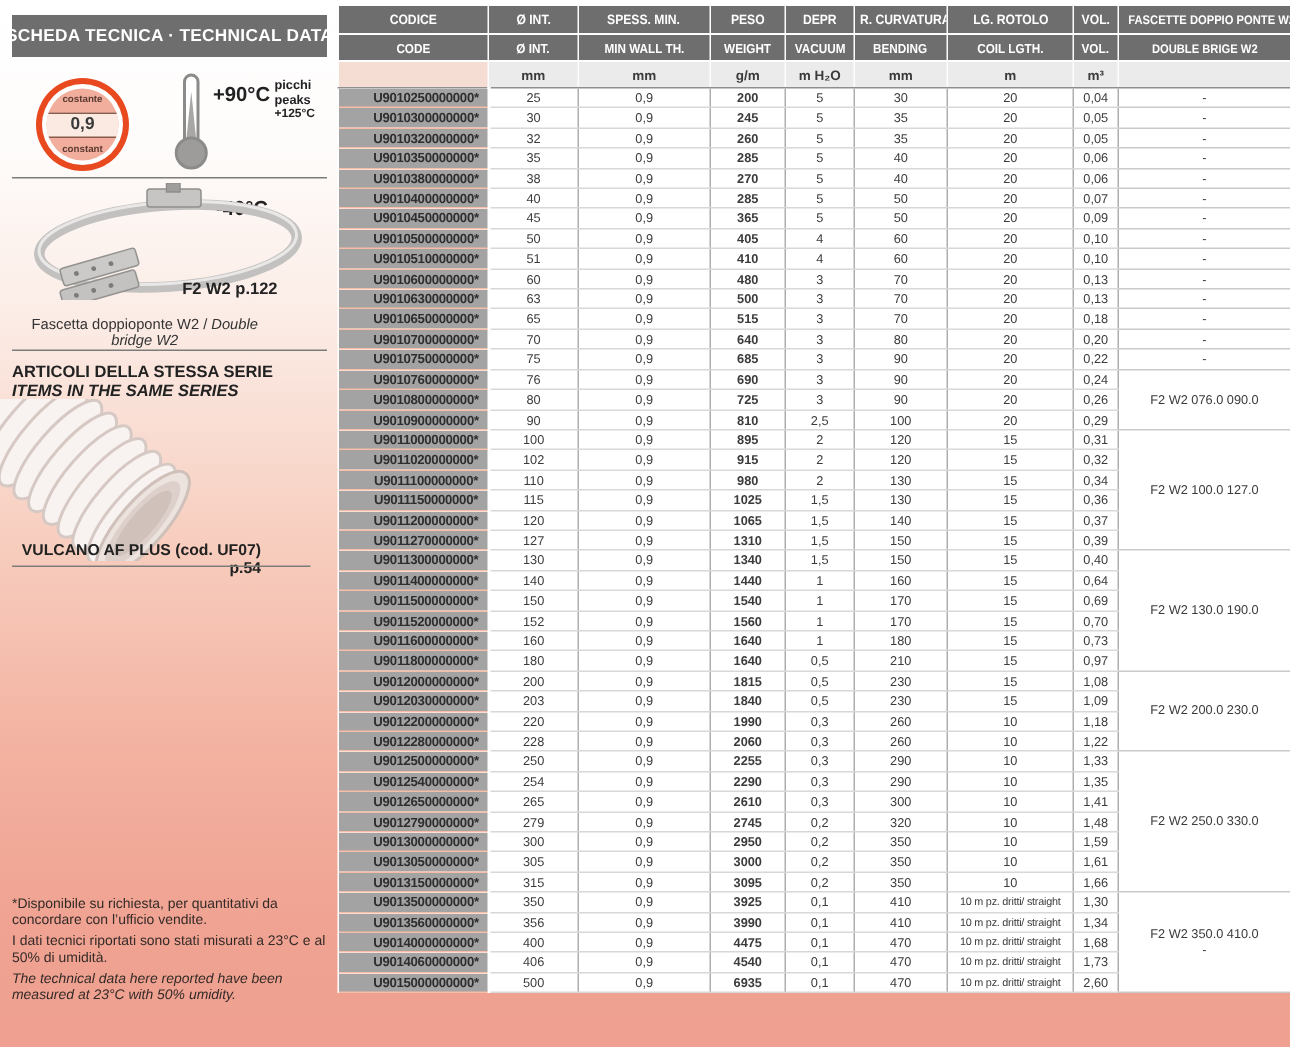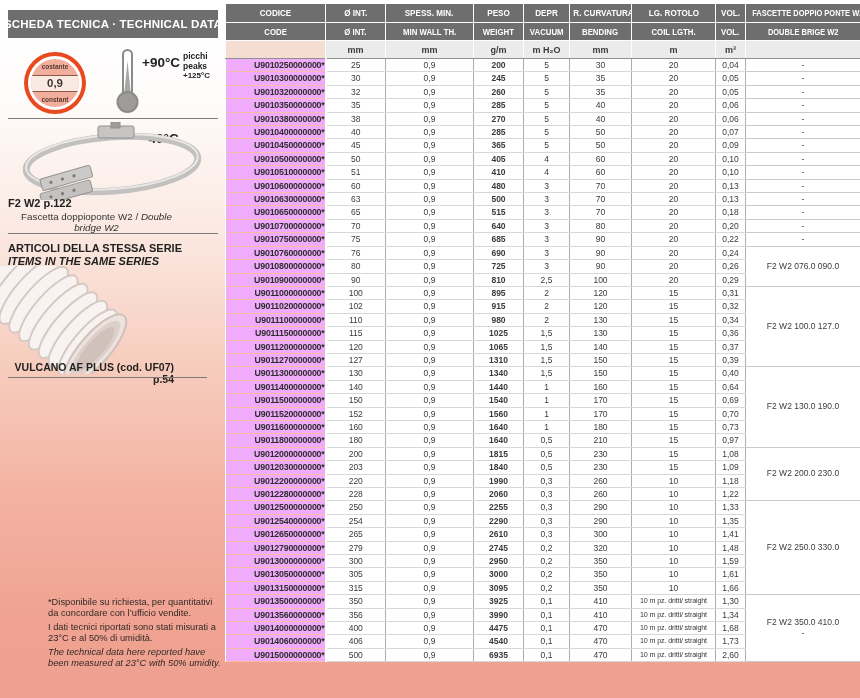--- a/index.html
+++ b/index.html
@@ -29,48 +29,48 @@
                display:flex; align-items:center; justify-content:center; }
   .thermo { position:absolute; left:116px; top:48px; }
   .t-max { position:absolute; left:142px; top:55px; font-size:13.5px; font-weight:bold; color:#222; }
   .t-min { position:absolute; left:144px; top:87px; font-size:13.5px; font-weight:bold; color:#222;margin-top:44px; }
   .t-peaks { position:absolute; left:183px; top:51px; font-weight:bold; color:#222;
              font-size:8.5px; line-height:1.2; }
   .t-peaks .p3 { font-size:8px; }
   .sb-hr { position:absolute; left:8px; width:210px; height:1px; background:#7c7c7b; }
   .hr1 { top:118px; } .hr2 { top:233px; } .hr3 { top:377px; width:199px; }
   .clamp { position:absolute; left:12px; top:122px; }
-  .clamp-ref { position:absolute; left:8px; right:7px; top:197px; 
+  .clamp-ref { position:absolute; left:8px; right:7px; top:187px; text-align:right;
                font-size:11px; font-weight:bold; color:#222; }
   .clamp-cap { position:absolute; left:8px; right:7px; top:211px; text-align:center;
                font-size:9.8px; color:#333; }
   .series-t1 { position:absolute; left:8px; top:242px; font-size:11px; font-weight:bold; color:#222; }
   .series-t2 { position:absolute; left:8px; top:255px; font-size:11px; font-weight:bold; font-style:italic; color:#222; }
   .hose { position:absolute; left:0; top:266px; }
   .series-prod { position:absolute; left:8px; right:18px; top:361px; text-align:right;
                  font-size:10.5px; font-weight:bold; color:#222; }
   .notes { position:absolute; left:8px; top:597px; width:214px; font-size:9.3px; line-height:1.18; color:#332a27; }
-  .notes p { margin-bottom:3px;margin-left:40px; }
+  .notes p { margin-bottom:3px; }
   .notes .en { font-style:italic; margin-bottom:7px; }
   
   .table-wrap { position:absolute; left:225px; top:3px; width:635px; }
   table { border-collapse:collapse; table-layout:fixed; width:635px; background:#fff; }
   th { background:#6f6e6e; color:#fff; font-weight:bold; border:1px solid #fdfdfd;
        height:19px; padding:0; text-align:center; overflow:hidden; white-space:nowrap; }
   tr.h1 th { font-size:9px; } tr.h2 th { font-size:8.7px; height:18px; }
   th .sq { display:inline-block; transform:scaleX(.9); transform-origin:center; }
   tr.h1 th:last-child,tr.h2 th:last-child { font-size:8.3px; }
   tr.units th { background:#ebebeb; color:#3b3b3b; font-size:9px; height:18px;
                 border-bottom:1px solid #8f8f8f; }
   tr.units th.u-code { background:#f6ddd4; }
   td { height:12.4px; line-height:12.4px; padding:0; font-size:8.5px; text-align:center;
        border-right:1px solid #aeaeae; border-bottom:1px solid #d8d8d8; color:#3b3b3b;
        overflow:hidden; white-space:nowrap; }
-  td.c-code { background:#f0abfc; color:#2e2e2e; font-weight:bold; font-size:8.8px;
-              letter-spacing:-.2px; text-align:right; padding-left:18px;
+  td.c-code { background:#a3a3a3; color:#2e2e2e; font-weight:bold; font-size:8.8px;
+              letter-spacing:-.2px; text-align:center; padding-left:18px;
               border-right:2px solid #fff; border-bottom:1px solid #f6bda7; }
   td.c-peso { font-weight:bold; }
   td.c-lgsmall { font-size:7.2px; letter-spacing:-.15px; }
   td.c-fasc { font-size:8.5px; border-bottom:1px solid #c9c9c9; }
   td.c-fasc-group { white-space:normal; line-height:1.35; vertical-align:middle; }
 </style>
 </head>
 <body>
 
 <aside class="sidebar">

